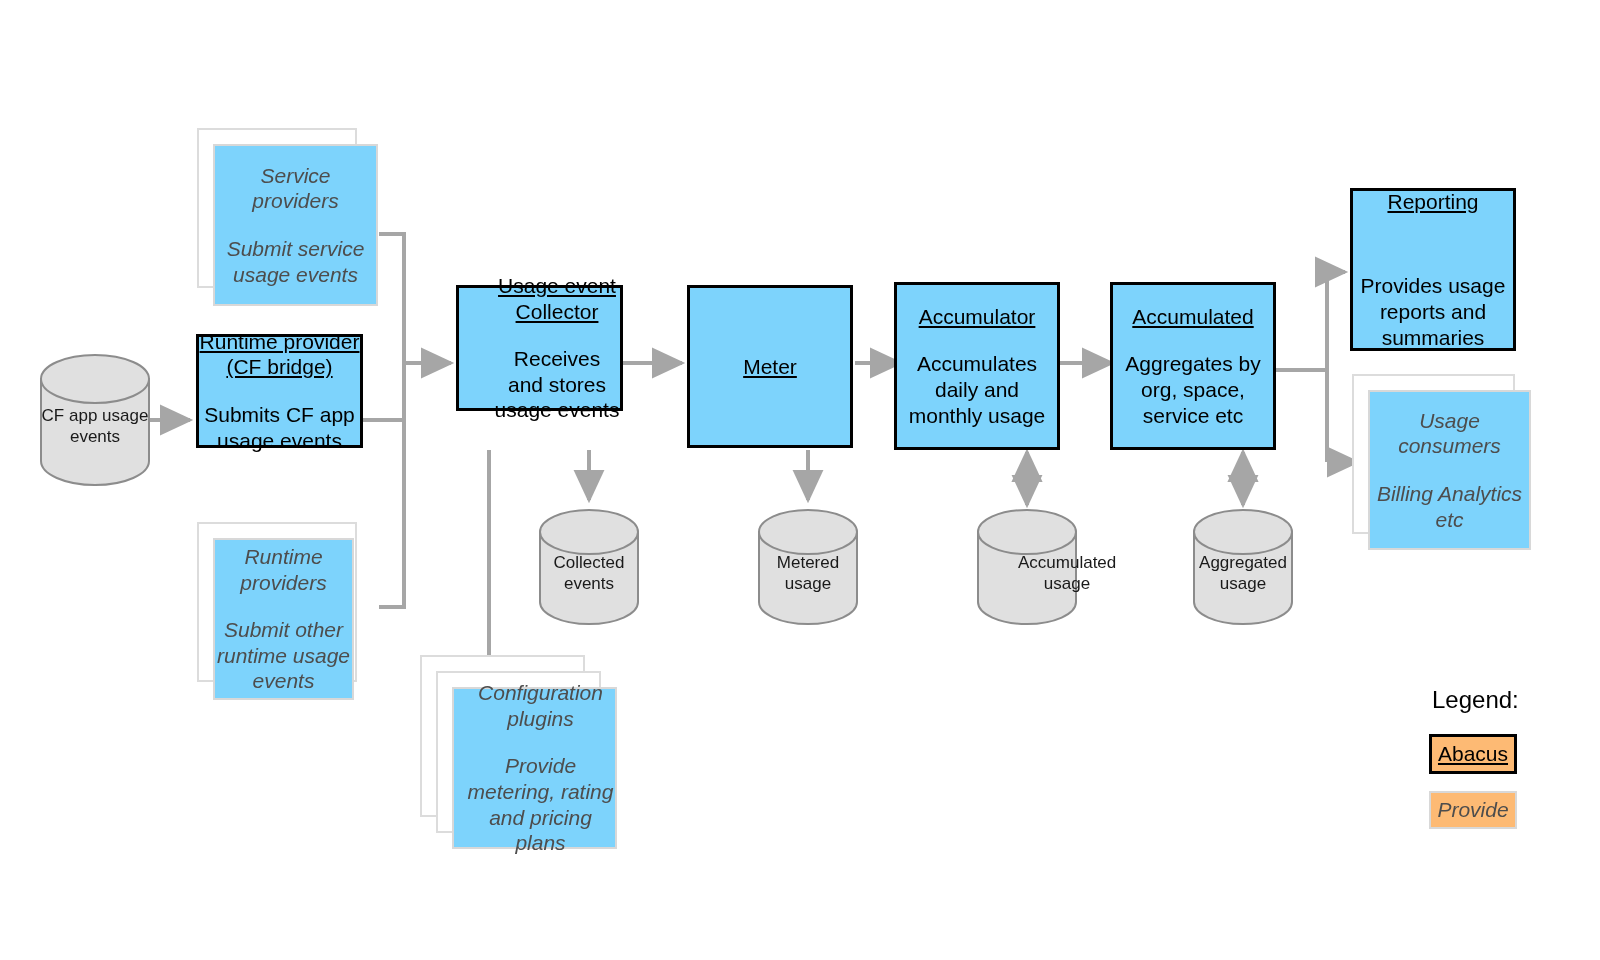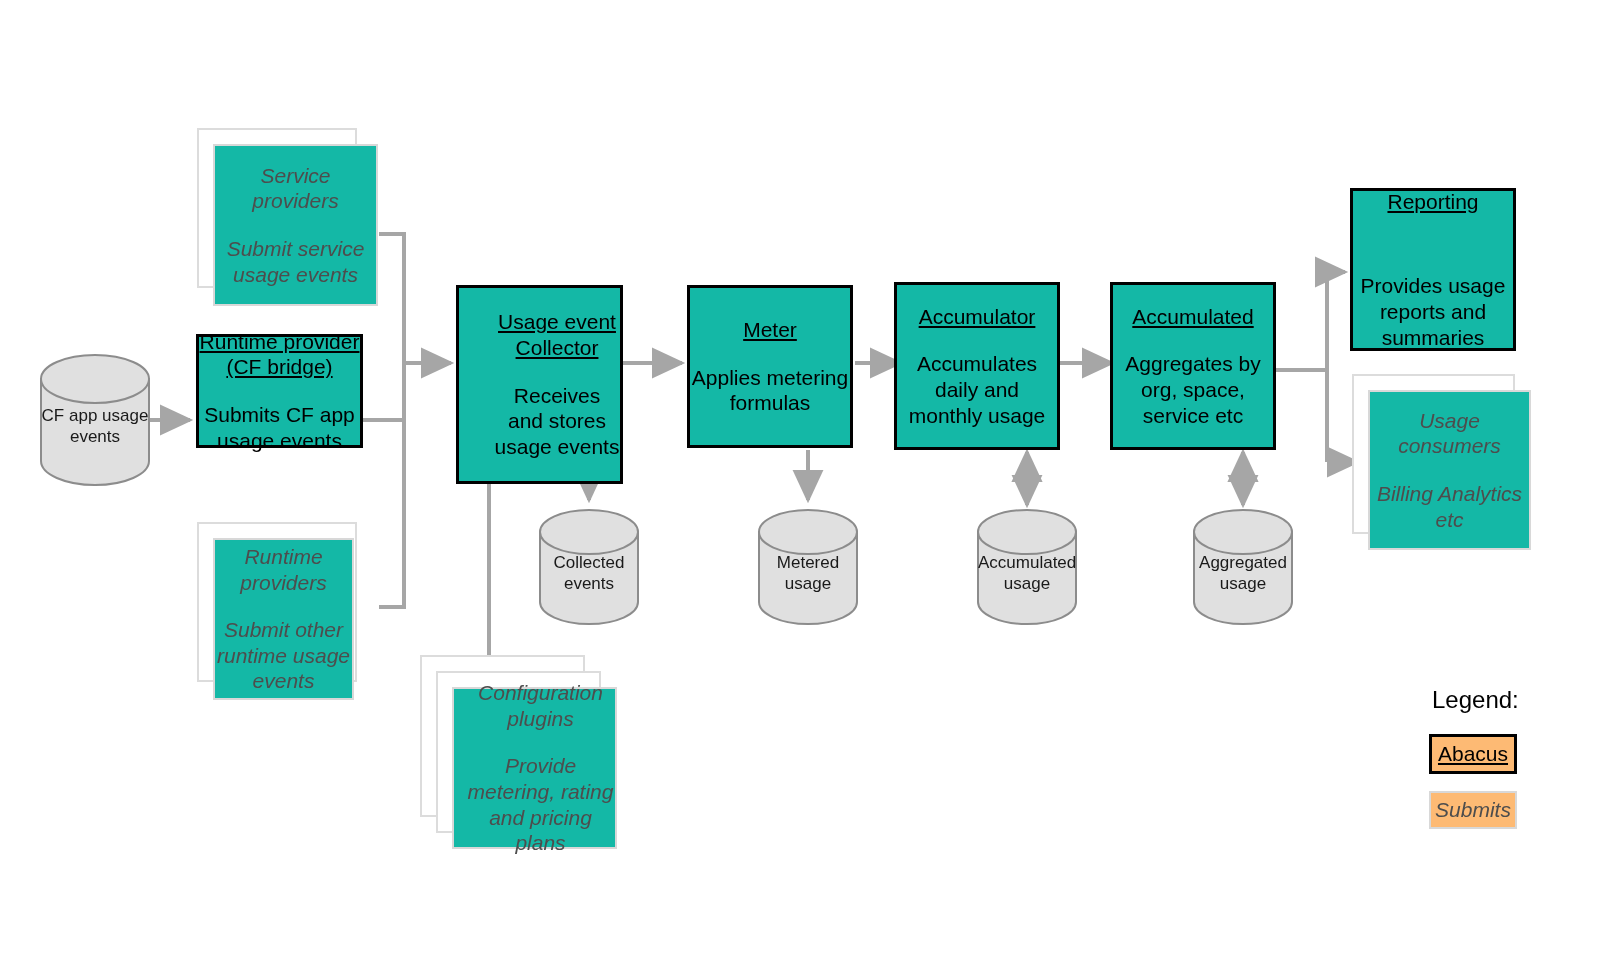--- a/index.html
+++ b/index.html
@@ -26,21 +26,21 @@
 
   
   .node {
     position: absolute;
     box-sizing: border-box;
     z-index: 3;
     display: flex;
     flex-direction: column;
     align-items: center;
     justify-content: center;
-    background: #14b8a6;
+    background: #7dd3fc;
   }
   .node.abacus {
     border: 3px solid #000000;
     color: #000000;
   }
   .node.external {
     border: 2px solid #d8d8d8;
     color: #4d4d4d;
     font-style: italic;
   }
@@ -178,21 +178,21 @@
 
   <div class="cyl" style="left:40px; top:355px; width:110px; height:130px;">
     <div class="label" style="top:50px;">CF app usage events</div>
   </div>
   <div class="cyl" style="left:540px; top:510px; width:98px; height:114px;">
     <div class="label" style="top:42px;">Collected events</div>
   </div>
   <div class="cyl" style="left:759px; top:510px; width:98px; height:114px;">
     <div class="label" style="top:42px;">Metered usage</div>
   </div>
-  <div class="cyl" style="left:978px; top:510px; width:98px; height:114px;">
+  <div class="cyl" style="left:1018px; top:510px; width:98px; height:114px;">
     <div class="label" style="top:42px;">Accumulated usage</div>
   </div>
   <div class="cyl" style="left:1194px; top:510px; width:98px; height:114px;">
     <div class="label" style="top:42px;">Aggregated usage</div>
   </div>
 
   <div class="sheet" style="left:197px; top:128px; width:160px; height:160px;"></div>
   <div class="sheet" style="left:197px; top:522px; width:160px; height:160px;"></div>
   <div class="sheet" style="left:1352px; top:374px; width:163px; height:160px;"></div>
   <div class="sheet" style="left:420px; top:655px; width:165px; height:162px;"></div>
@@ -206,28 +206,27 @@
   <div class="node abacus" style="left:196px; top:334px; width:167px; height:114px;">
     <div class="node-title">Runtime provider (CF bridge)</div>
     <div class="node-desc">Submits CF app usage events</div>
   </div>
 
   <div class="node external" style="left:213px; top:538px; width:141px; height:162px;">
     <div class="node-title">Runtime providers</div>
     <div class="node-desc">Submit other runtime usage events</div>
   </div>
 
-  <div class="node abacus" style="left:456px; top:285px; width:167px; height:199px;padding-left:35px;">
+  <div class="node abacus" style="left:456px; top:285px; width:167px; height:126px;padding-left:35px;">
     <div class="node-title">Usage event Collector</div>
     <div class="node-desc">Receives and stores usage events</div>
   </div>
 
   <div class="node abacus" style="left:687px; top:285px; width:166px; height:163px;">
     <div class="node-title">Meter</div>
-    <div class="node-desc">Applies metering formulas</div>
   </div>
 
   <div class="node abacus" style="left:894px; top:282px; width:166px; height:168px;">
     <div class="node-title">Accumulator</div>
     <div class="node-desc">Accumulates daily and monthly usage</div>
   </div>
 
   <div class="node abacus" style="left:1110px; top:282px; width:166px; height:168px;">
     <div class="node-title">Accumulated</div>
     <div class="node-desc">Aggregates by org, space, service etc</div>
@@ -246,16 +245,16 @@
   <div class="node external" style="left:452px; top:687px; width:165px; height:162px;padding-left:12px;">
     <div class="node-title">Configuration plugins</div>
     <div class="node-desc">Provide metering, rating and pricing plans</div>
   </div>
 
   <div class="legend-title" style="left:1432px; top:686px;">Legend:</div>
   <div class="legend-box abacus" style="left:1429px; top:734px; width:88px; height:40px;">
     <span>Abacus</span>
   </div>
   <div class="legend-box external" style="left:1429px; top:791px; width:88px; height:38px;">
-    <span>Submits</span>
+    <span>Provide</span>
   </div>
 
 </div>
 
 </body></html>

